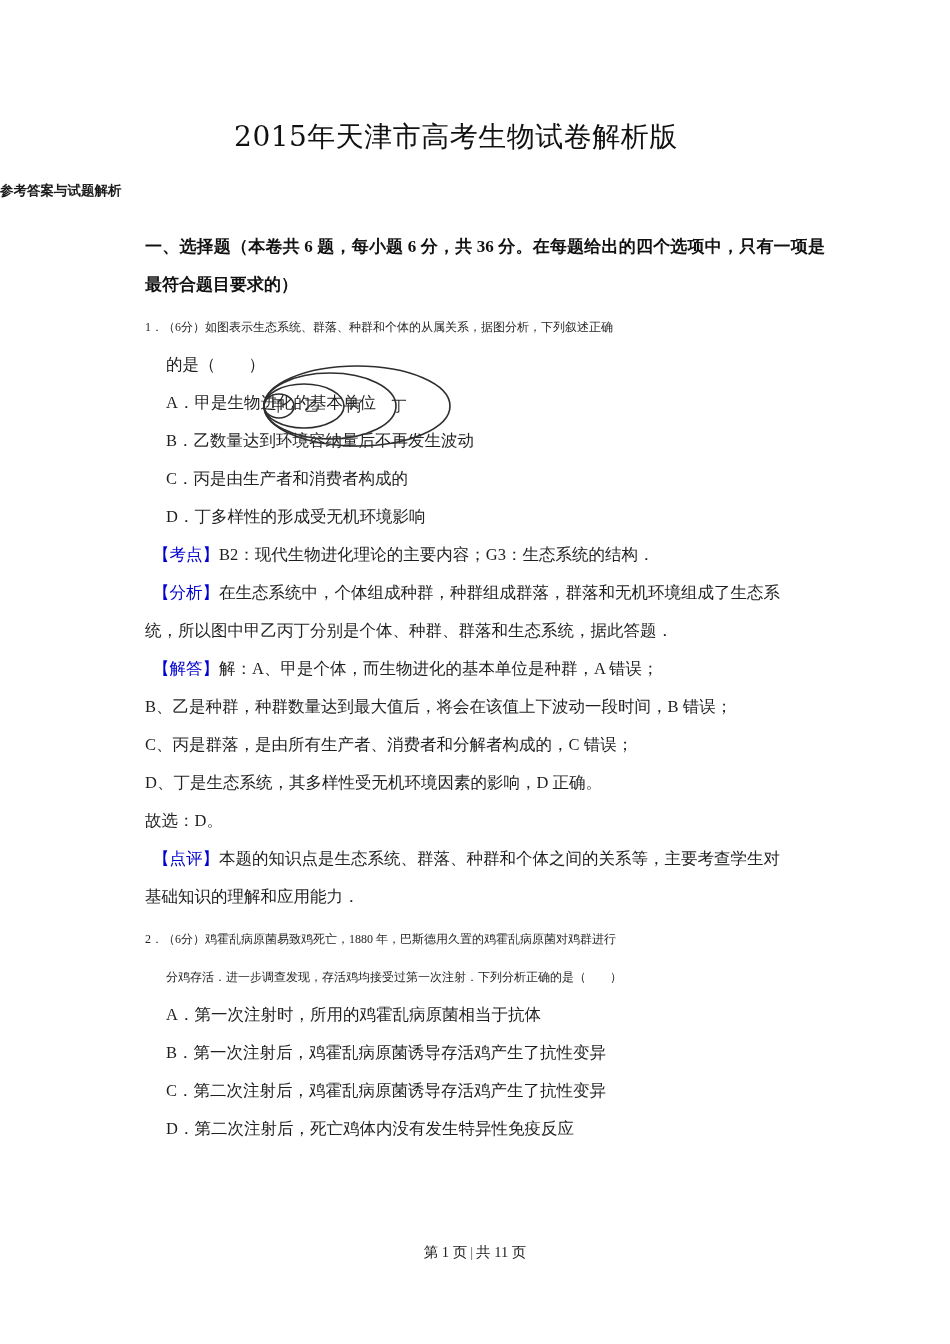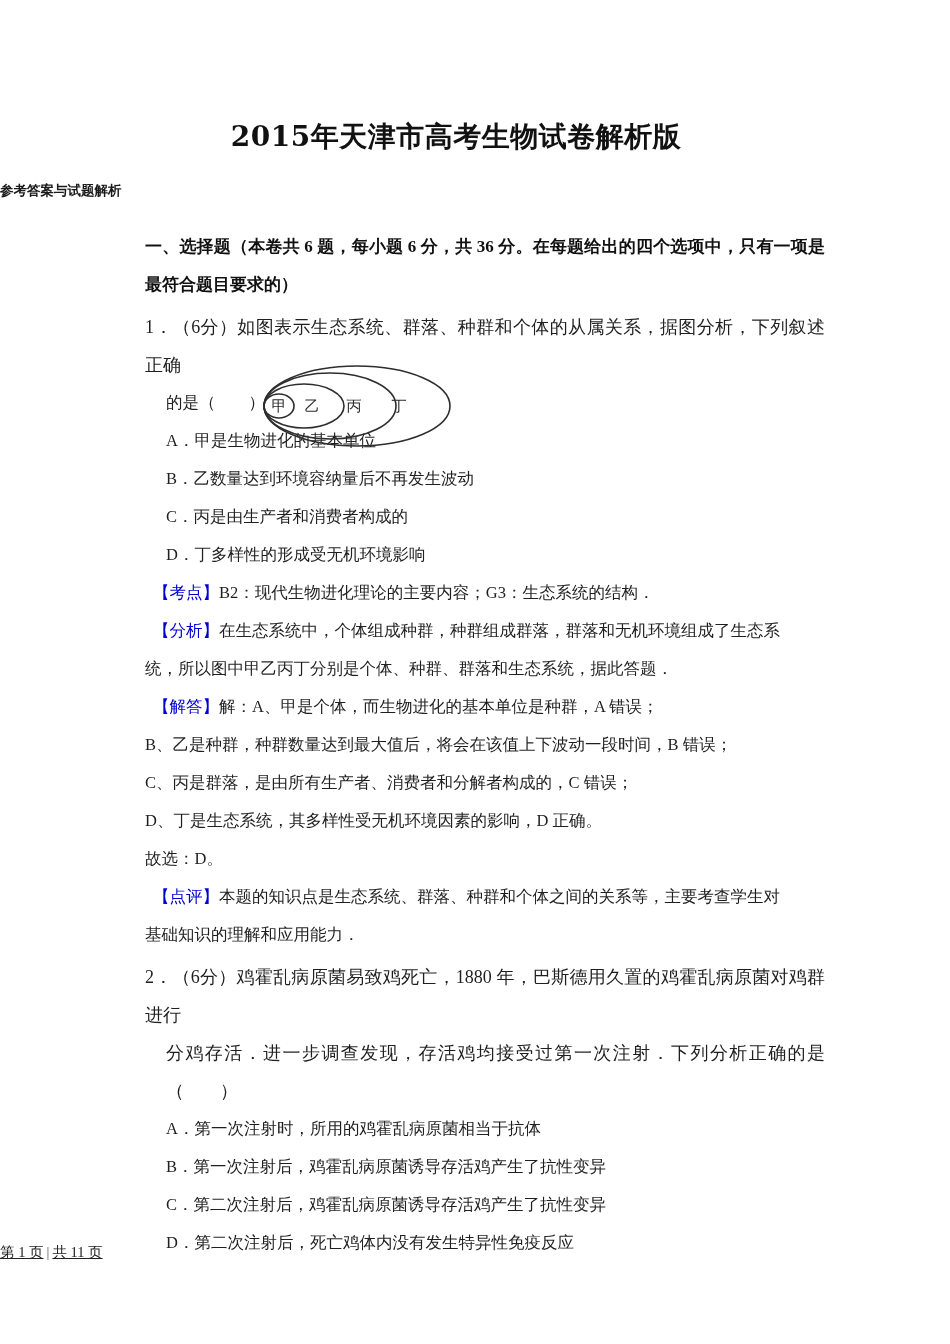--- a/index.html
+++ b/index.html
@@ -20,21 +20,21 @@
 
   
   .doc-title {
     position: absolute;
     left: 0;
     top: 118px;
     width: 912px;
     text-align: center;
     font-family: "DejaVu Serif", "Liberation Serif", serif;
     font-size: 28px;
-    font-weight: bold;
+    font-weight: normal;
     letter-spacing: 0.5px;
     color: #111;
   }
   .doc-subtitle {
     position: absolute;
     left: 0;
     top: 182px;
     width: 950px;
     text-align: left;
     font-size: 13.5px;
@@ -56,21 +56,21 @@
     line-height: 38px;
     color: #111;
     margin: 0 0 2px 0;
     text-align: justify;
   }
 
   .q-block {
     margin-top: 4px;
   }
   .q-line {
-    font-size: 18px;
+    font-size: 12px;
     line-height: 38px;
     text-align: justify;
     text-justify: inter-ideograph;
     color: #1f1f1f;
   }
   .q-num-line {
     text-indent: 0;
     padding-left: 0;
   }
   .q-cont {
@@ -126,23 +126,23 @@
     font-size: 15px;
     fill: #2a2a2a;
   }
 
   
   .footer {
     position: absolute;
     left: 0;
     top: 1243px;
     width: 950px;
+    text-align: center;
     font-size: 14.5px;
     color: #222;
-    text-decoration: underline;
   }
   .footer .sep {
     color: #555;
     padding: 0 3px;
   }
 </style>
 </head>
 <body>
 
 <div class="page">

